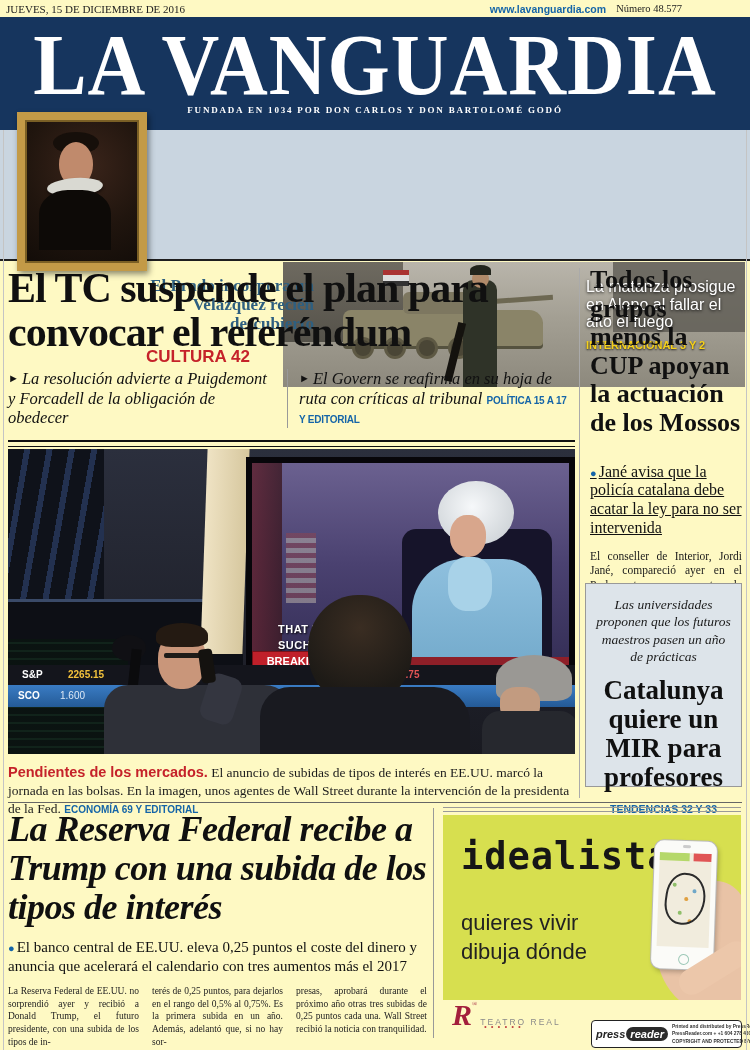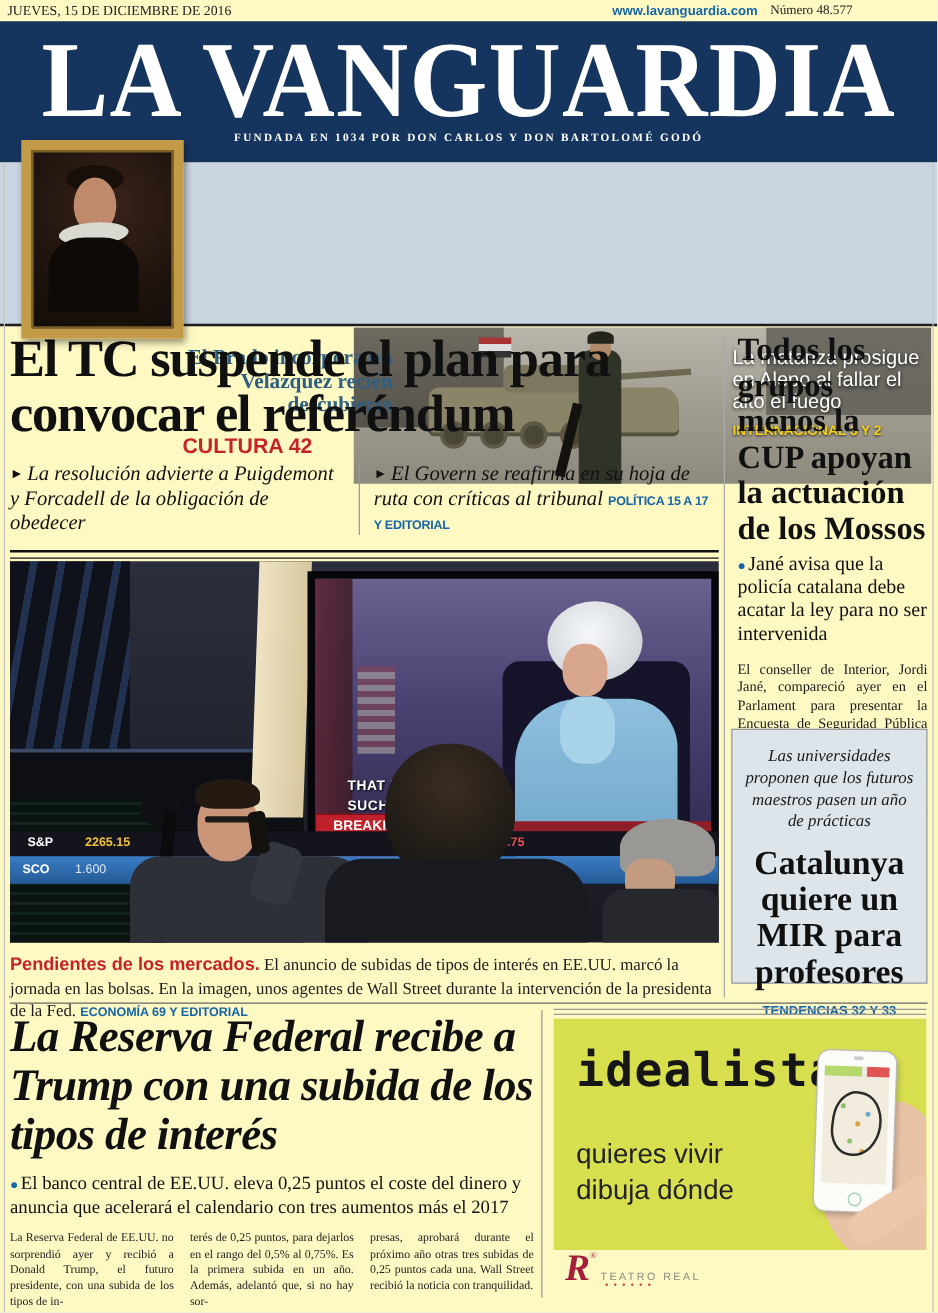--- a/index.html
+++ b/index.html
@@ -137,21 +137,21 @@
   .credit{position:absolute;right:12px;top:755px;font-family:"Liberation Sans",sans-serif;font-size:6.5px;
           color:#444;letter-spacing:.6px;}
   .caption{position:absolute;left:8px;top:763px;width:567px;font-size:13.5px;line-height:1.32;color:#1c1c1c;}
   .cap-lead{font-family:"Liberation Sans",sans-serif;font-weight:bold;color:#c5222a;font-size:14.5px;}
   .cap-k{font-family:"Liberation Sans",sans-serif;font-weight:bold;color:#1565a8;font-size:10px;}
 
   
   .vdiv1{position:absolute;left:579px;top:268px;height:530px;width:1px;background:#aaa;}
   .mossos{position:absolute;left:590px;top:266px;width:152px;}
   .mossos-h{font-size:26px;line-height:1.1;font-weight:bold;color:#101010;}
-  .mossos-d{margin-top:5px;font-size:16px;line-height:1.18;}
+  .mossos-d{margin-top:25px;font-size:16px;line-height:1.18;text-decoration:underline;}
   .dot{color:#1565a8;font-size:11px;margin-right:2px;}
   .mossos-b{margin-top:11px;font-size:11.5px;line-height:1.24;text-align:justify;color:#1a1a1a;}
 
   .mirbox{position:absolute;left:585px;top:583px;width:157px;height:204px;background:#dde4ea;
           border:1px solid #999;box-sizing:border-box;text-align:center;padding:12px 10px 0 10px;}
   .mir-i{font-style:italic;font-size:13.5px;line-height:1.28;color:#1a1a1a;}
   .mir-h{font-size:27px;line-height:1.07;font-weight:bold;margin-top:11px;color:#101010;}
   .mir-k{margin-top:11px;font-family:"Liberation Sans",sans-serif;font-weight:bold;font-size:10.5px;color:#1565a8;}
 
   
@@ -383,15 +383,24 @@
       <div class="home"></div>
     </div>
     <div class="finger"></div>
   </div>
 
   <div class="teatro">
     <span class="tr-r">R</span><span class="tr-reg">®</span><span class="tr-name">TEATRO REAL</span>
     <div class="tr-dots">••••••</div>
   </div>
 
+  <div class="pressreader">
+    <span class="pr-press">press</span>
+    <span class="pr-reader">reader</span>
+    <span class="pr-text">
+      <div>Printed and distributed by PressReader</div>
+      <div>PressReader.com  +  +1 604 278 4604</div>
+      <div>COPYRIGHT AND PROTECTED BY APPLICABLE LAW</div>
+    </span>
+  </div>
 
   <div class="frame"></div>
 </div>
 
 </body></html>

